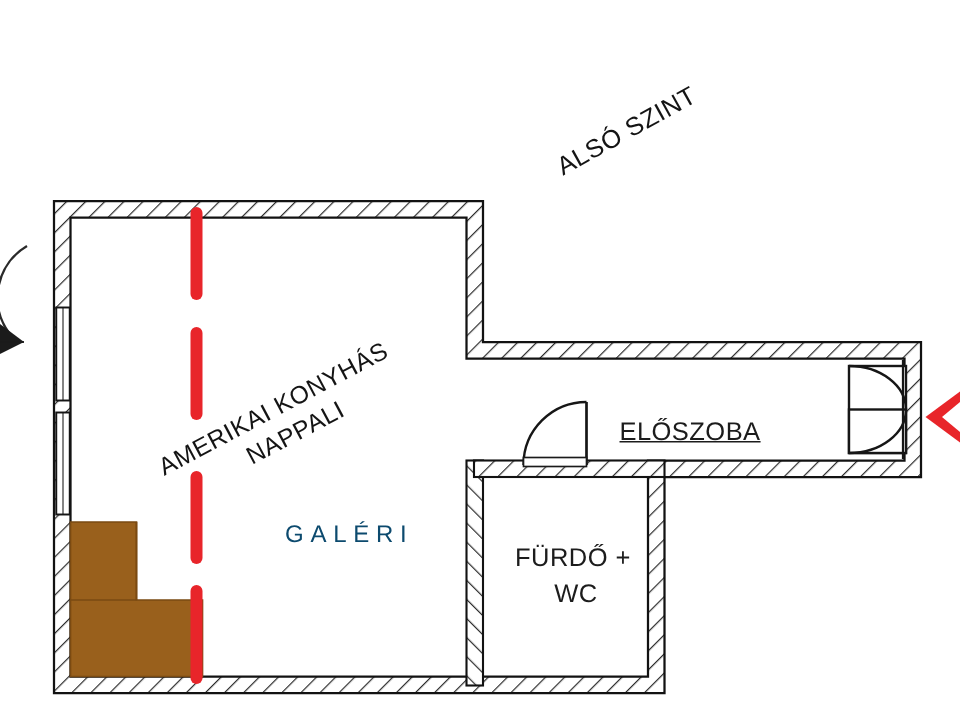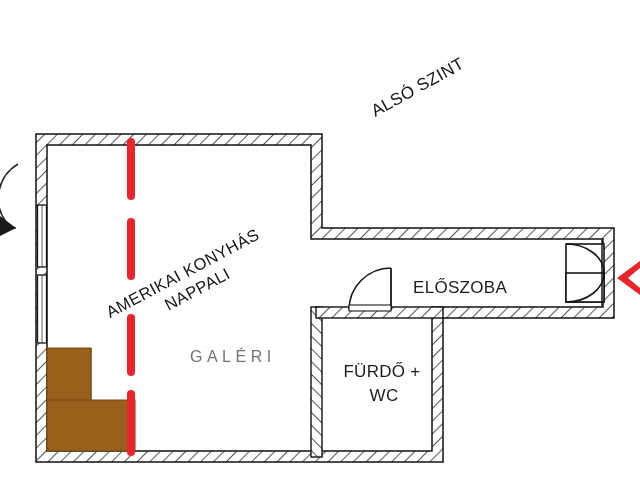--- a/index.html
+++ b/index.html
@@ -140,22 +140,22 @@
     </g>
   </svg>
 
   <div class="txt label-rot" style="left:368px; top:104px; transform: rotate(-29deg); font-size:17px;">ALSÓ SZINT</div>
 
   <div style="position:absolute; left:103px; top:305px; transform: rotate(-28deg); transform-origin: 0 0;">
     <div class="txt label-rot" style="position:relative; left:0; top:0;">AMERIKAI KONYHÁS</div>
     <div class="txt label-rot" style="position:relative; left:55px; top:2px;">NAPPALI</div>
   </div>
 
-  <div class="txt label-galeri" style="left:190px; top:348px; color:#737373;">GALÉRI</div>
+  <div class="txt label-galeri" style="left:190px; top:348px; color:#0c4a6e;">GALÉRI</div>
 
-  <div class="txt label-room" style="left:413px; top:278px;">ELŐSZOBA</div>
+  <div class="txt label-room" style="left:413px; top:278px;text-decoration:underline;">ELŐSZOBA</div>
 
   <div style="position:absolute; left:330px; top:362px; width:104px; text-align:center;">
     <div class="txt label-room center" style="position:relative; left:0; top:0; width:104px;">FÜRDŐ +</div>
     <div class="txt label-room center" style="position:relative; left:2px; top:4px; width:104px;">WC</div>
   </div>
 
 </div>
 
 </body></html>

